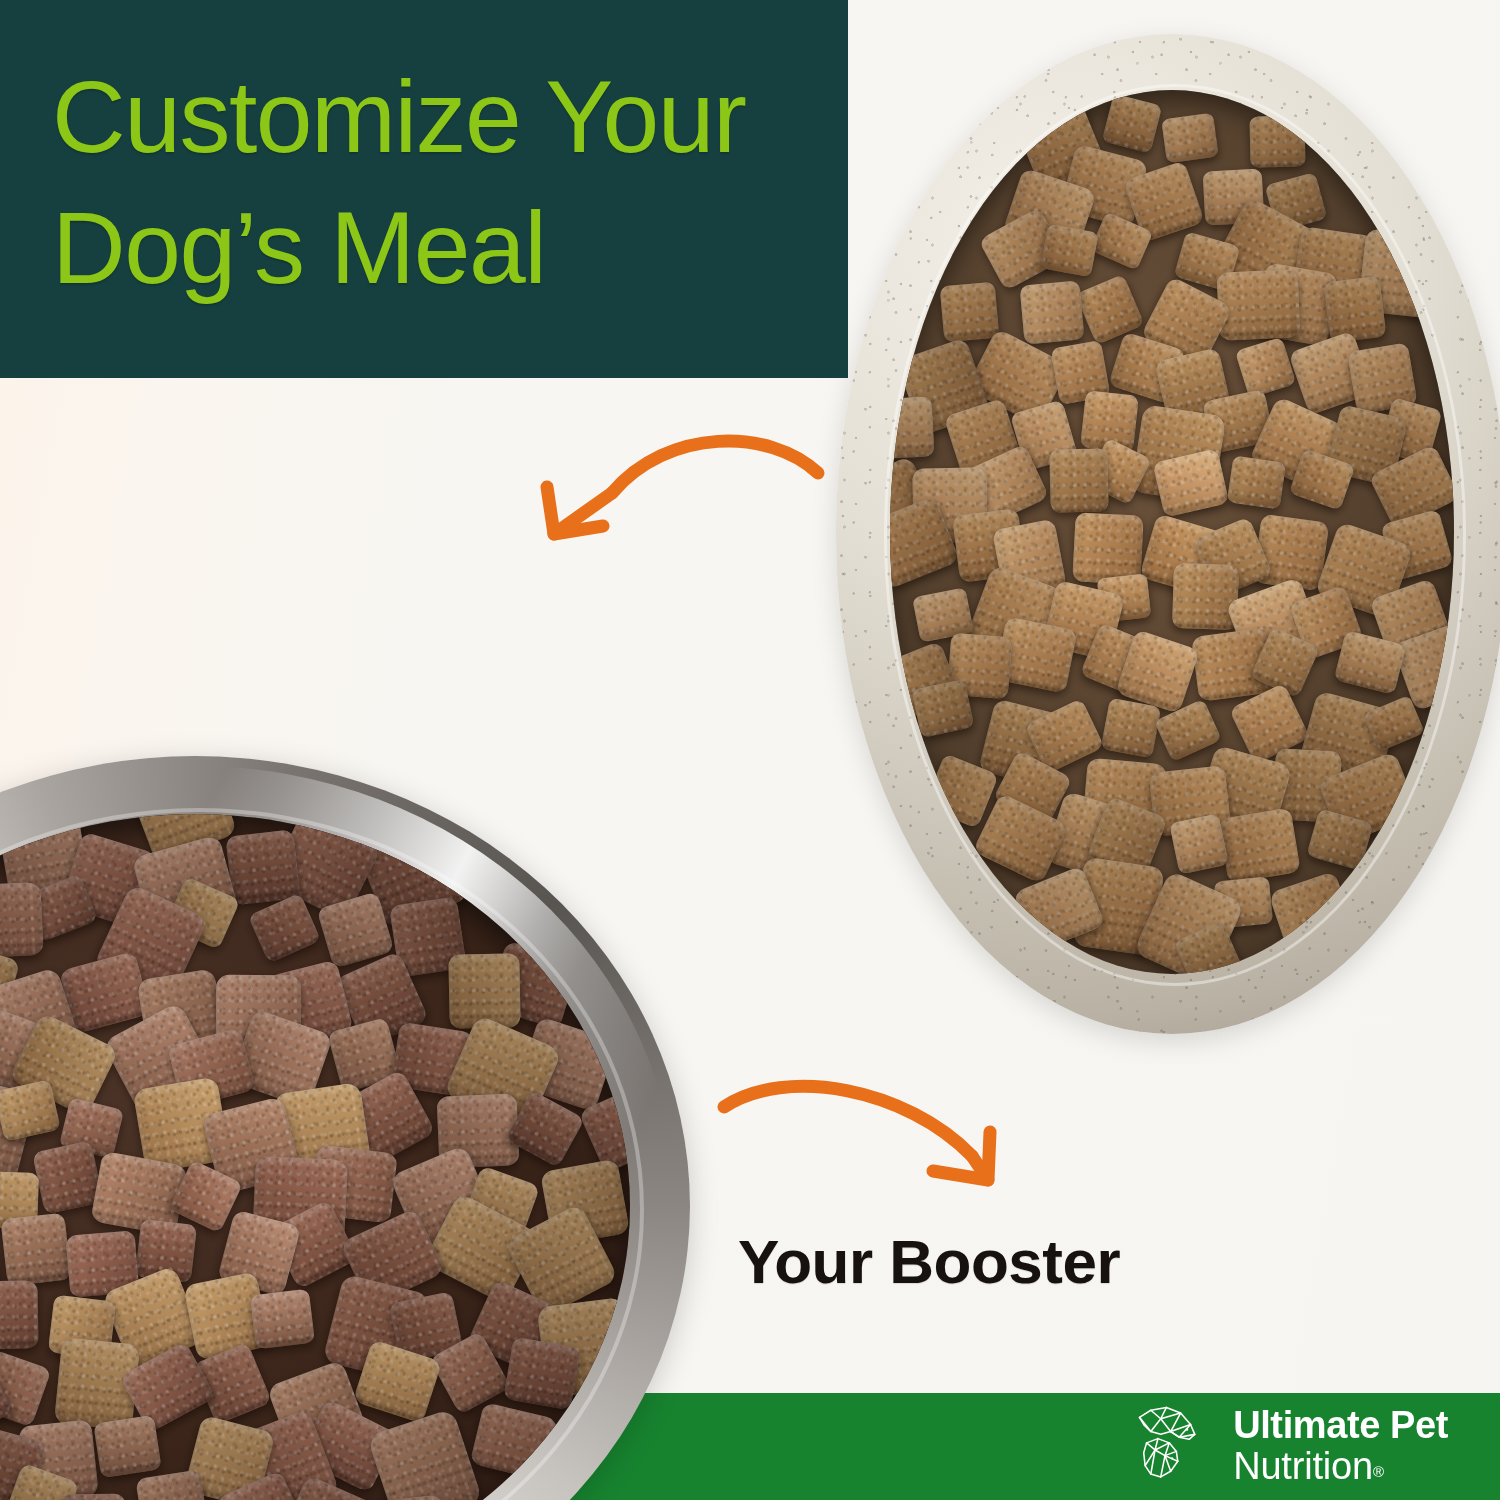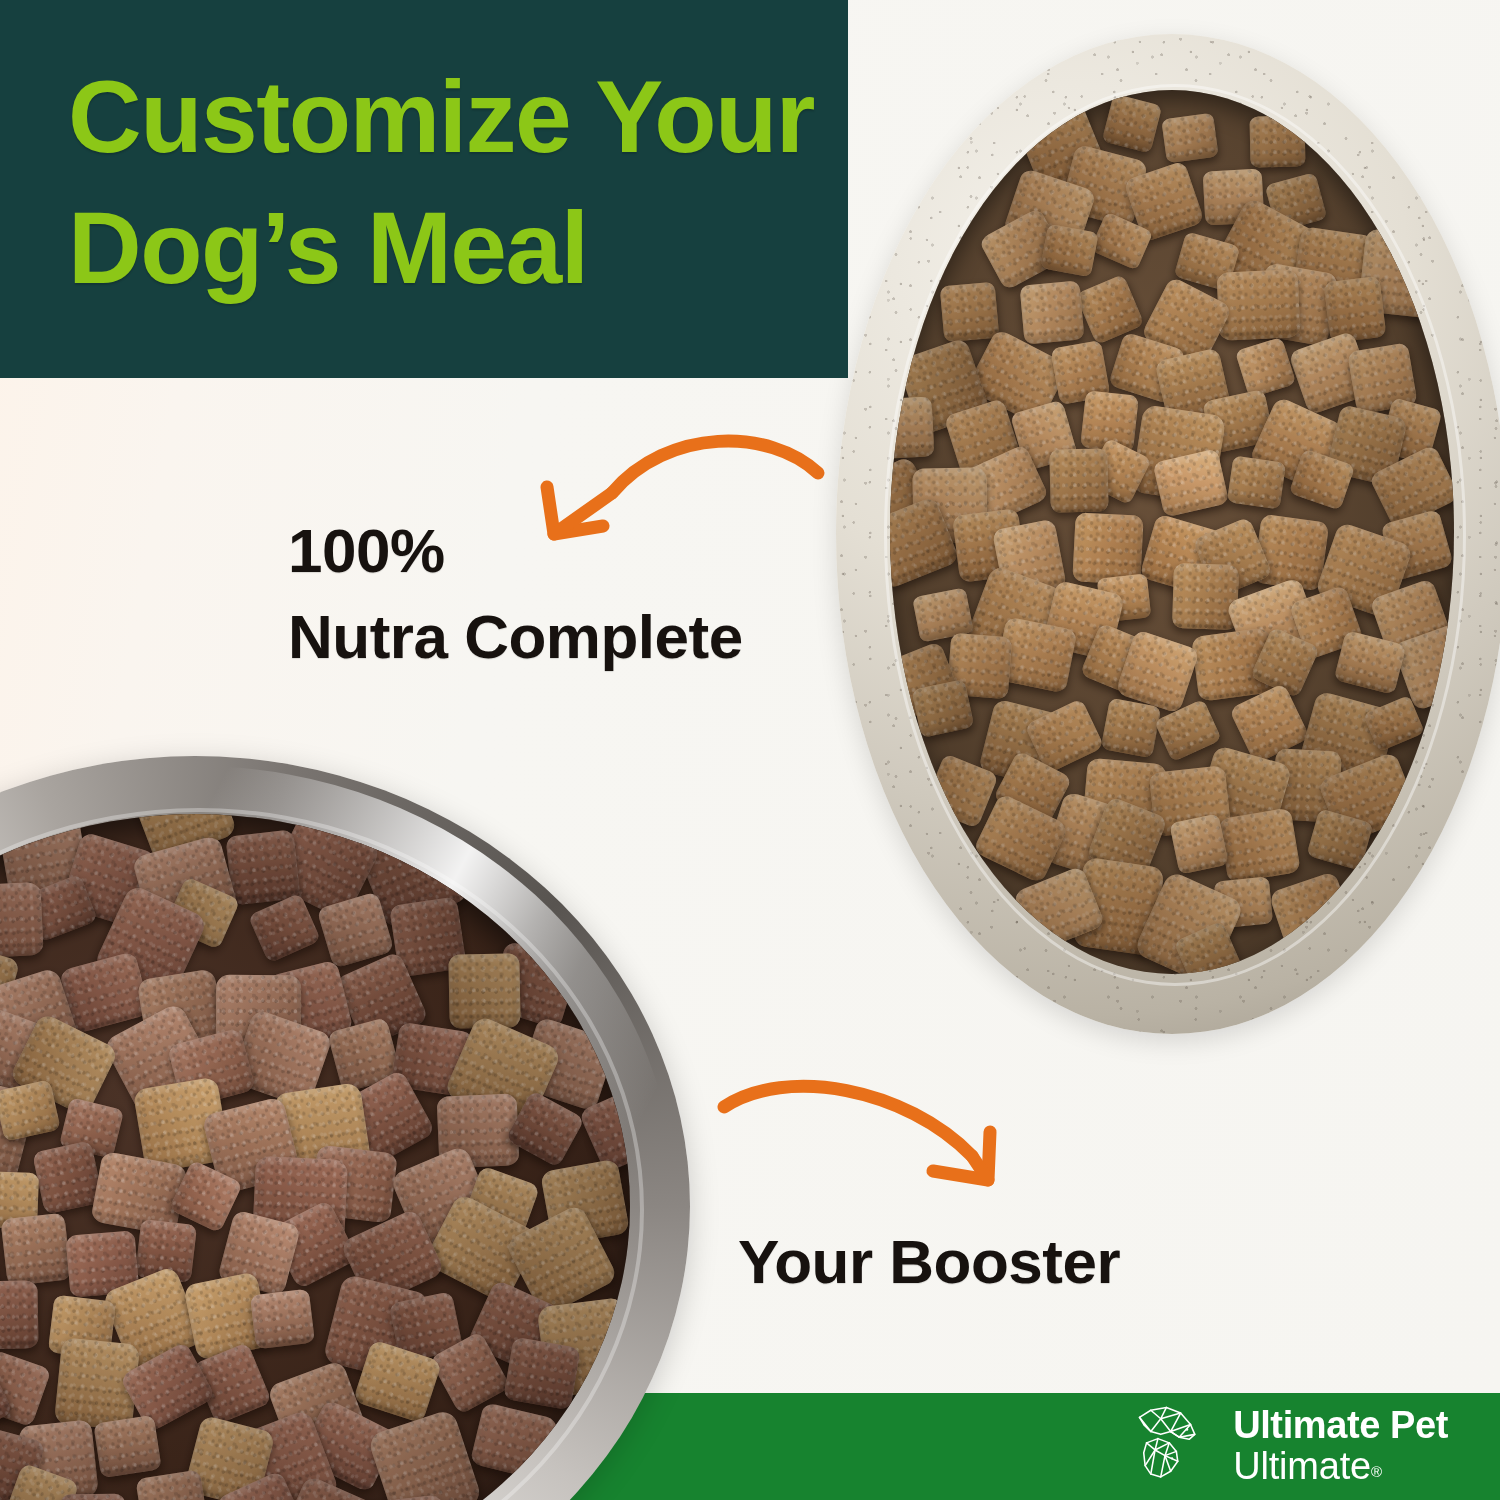--- a/index.html
+++ b/index.html
@@ -20,26 +20,26 @@
   .header-band {
     position: absolute;
     left: 0; top: 0;
     width: 848px;
     height: 378px;
     background: #16403F;
     z-index: 30;
   }
   .headline {
     position: absolute;
-    left: 68px;
+    left: 52px;
     top: 52px;
     width: 900px;
     color: #8CC717;
     font-family: "Liberation Sans", sans-serif;
-    font-weight: bold;
+    font-weight: normal;
     font-size: 102px;
     line-height: 1.28;
     letter-spacing: -1.5px;
     white-space: pre-line;
     z-index: 31;
     text-shadow: 0 2px 2px rgba(0,0,0,0.18);
   }
 
   
   .label-text {
@@ -461,22 +461,20 @@
   <div class="header-band"></div>
   <div class="headline">Customize Your
 Dog’s Meal</div>
 
   <svg id="arrow-top" class="arrow-svg" width="320" height="130" viewBox="0 0 320 130">
     <path d="M298 43 C250 -2 148 -3 92 63" stroke="#E8701A" stroke-width="13" fill="none" stroke-linecap="round"></path>
     <path d="M27 57 L34 104 L83 96" stroke="#E8701A" stroke-width="13" fill="none" stroke-linecap="round" stroke-linejoin="round"></path>
     <path d="M34 104 L92 63" stroke="#E8701A" stroke-width="13" fill="none" stroke-linecap="round"></path>
   </svg>
 
-  <div id="label-nutra" class="label-text">100%
-Nutra Complete</div>
 
   <svg id="arrow-bottom" class="arrow-svg" width="340" height="150" viewBox="0 0 340 150">
     <path d="M34 47 C96 6 216 28 282 96" stroke="#E8701A" stroke-width="13" fill="none" stroke-linecap="round"></path>
     <path d="M300 72 L298 120 L243 111" stroke="#E8701A" stroke-width="13" fill="none" stroke-linecap="round" stroke-linejoin="round"></path>
     <path d="M298 120 L282 96" stroke="#E8701A" stroke-width="13" fill="none" stroke-linecap="round"></path>
   </svg>
 
   <div id="label-booster" class="label-text">Your Booster</div>
 
   <div class="footer-band"></div>
@@ -501,17 +499,17 @@
         <path d="M56 52 L50 70 L66 64"></path>
         <path d="M36 62 L50 70 L44 100"></path>
         <path d="M50 70 L68 78"></path>
         <path d="M22 84 L36 62"></path>
         <path d="M58 92 L50 70"></path>
         <circle cx="60" cy="74" r="1.6" fill="#ffffff" stroke="none"></circle>
       </g>
     </svg>
     <div class="logo-words">
       <span class="logo-line1">Ultimate Pet</span>
-      <span class="logo-line2"><span>Ultimate</span><span class="reg">®</span></span>
+      <span class="logo-line2"><span>Nutrition</span><span class="reg">®</span></span>
     </div>
   </div>
 
 </div>
 
 </body></html>

